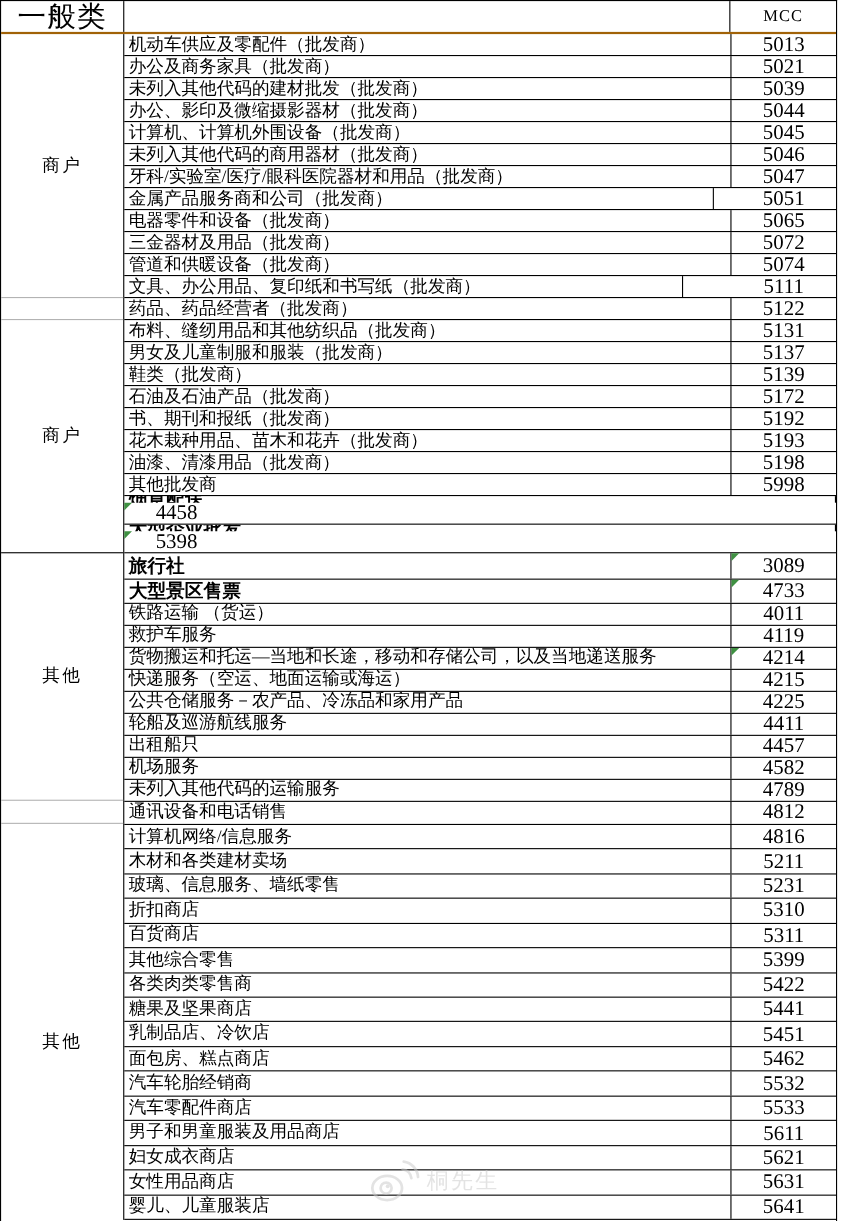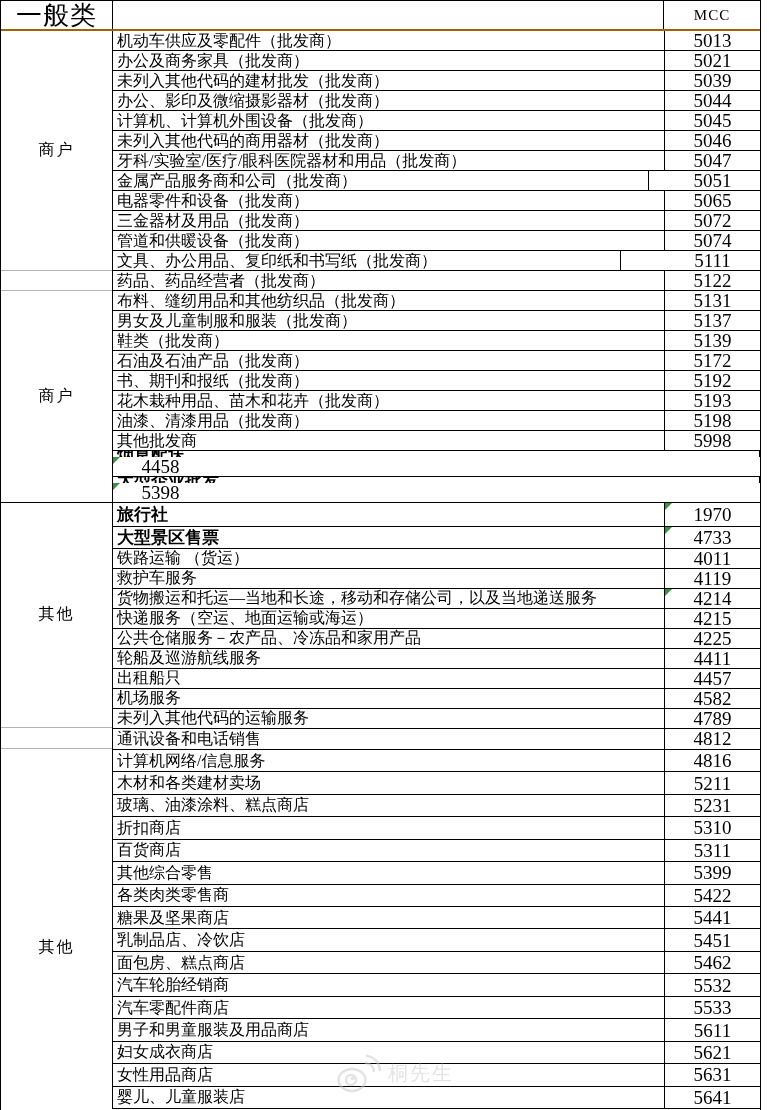--- a/index.html
+++ b/index.html
@@ -311,21 +311,21 @@
       <span class="code">5398</span>
     </div>
   </div>
 
   <div class="row bold" style="height: 24px;">
     <div class="cell name">
       <span class="nm">旅行社</span>
     </div>
     <div class="cell mcc">
       <span class="flag"></span>
-      <span class="code">1970</span>
+      <span class="code">3089</span>
     </div>
   </div>
 
   <div class="row bold" style="height: 22px;">
     <div class="cell name">
       <span class="nm">大型景区售票</span>
     </div>
     <div class="cell mcc">
       <span class="flag"></span>
       <span class="code">4733</span>
@@ -447,21 +447,21 @@
       <span class="nm">木材和各类建材卖场</span>
     </div>
     <div class="cell mcc">
 
       <span class="code">5211</span>
     </div>
   </div>
 
   <div class="row" style="height: 22.5px;">
     <div class="cell name">
-      <span class="nm">玻璃、油漆涂料、糕点商店</span>
+      <span class="nm">玻璃、信息服务、墙纸零售</span>
     </div>
     <div class="cell mcc">
 
       <span class="code">5231</span>
     </div>
   </div>
 
   <div class="row" style="height: 22.5px;">
     <div class="cell name">
       <span class="nm">折扣商店</span>

